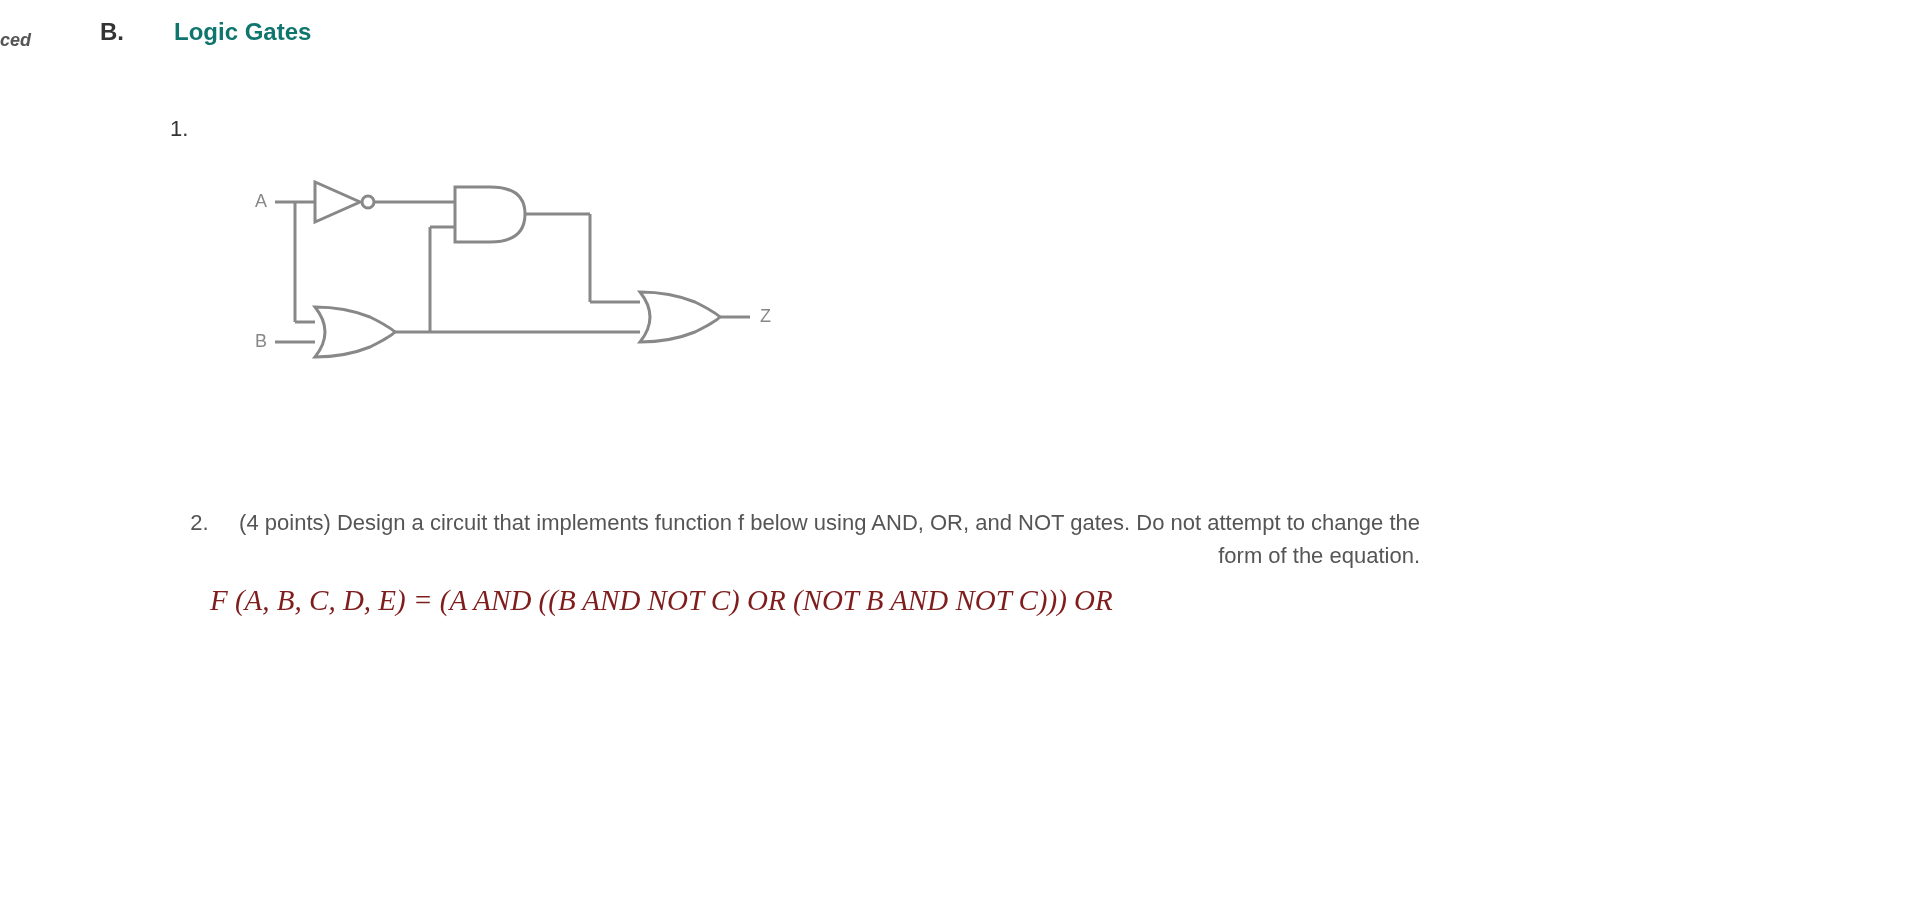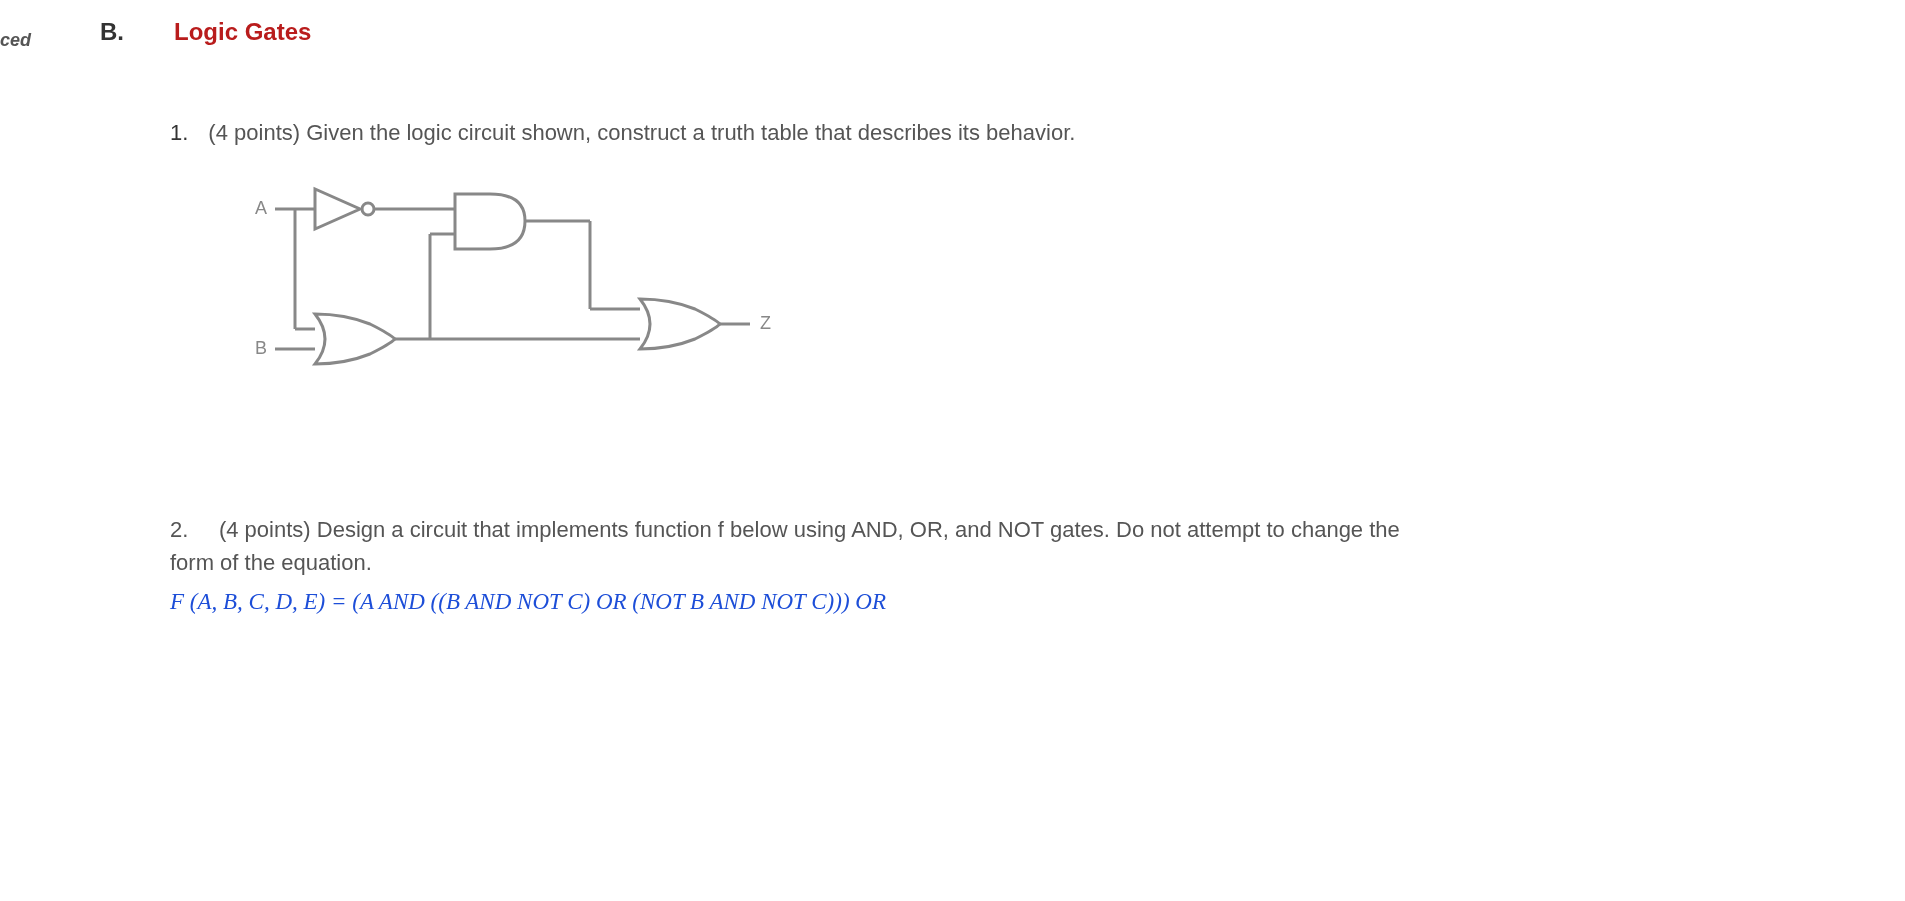--- a/index.html
+++ b/index.html
@@ -34,21 +34,21 @@
     }
     .section-letter {
       font-weight: bold;
       font-size: 24px;
       color: #333333;
       margin-right: 50px;
     }
     .section-title {
       font-weight: bold;
       font-size: 24px;
-      color: #b91c1c;
+      color: #0f766e;
     }
     .question-block {
       margin-left: 70px;
       margin-bottom: 100px;
     }
     .question-header {
       display: flex;
       align-items: baseline;
       margin-bottom: 20px;
     }
@@ -67,48 +67,46 @@
       margin-top: 30px;
     }
     .question-block-2 {
       margin-left: 70px;
     }
     .q2-text {
       font-size: 22px;
       color: #555555;
       line-height: 1.5;
       max-width: 1250px;
+      text-align: right;
     }
     .formula {
       font-family: 'Cambria Math', 'Times New Roman', serif;
-      font-size: 23px;
-      color: #1d4ed8;
+      font-size: 29px;
+      color: #7f1d1d;
       margin-top: 5px;
       font-style: italic;
       line-height: 1.6;
+      margin-left: 40px;
     }
   </style>
 </head>
 <body>
 
 <div class="side-text">ced</div>
 
 <div class="content">
   <div class="section-header">
     <span class="section-letter">B.</span>
     <span class="section-title">Logic Gates</span>
   </div>
 
   <div class="question-block">
     <div class="question-header">
       <span class="question-number">1.</span>
-      <span class="question-text">
-        <span>(4 points)</span>
-        <span>Given the logic circuit shown, construct a truth table that describes its behavior.</span>
-      </span>
     </div>
 
     <div class="circuit-diagram">
       <svg width="540" height="230" viewBox="0 0 540 230">
 
         <text x="5" y="35" font-family="Arial" font-size="18" fill="#888888">A</text>
 
         <text x="5" y="175" font-family="Arial" font-size="18" fill="#888888">B</text>
 
         <text x="510" y="150" font-family="Arial" font-size="18" fill="#888888">Z</text>

